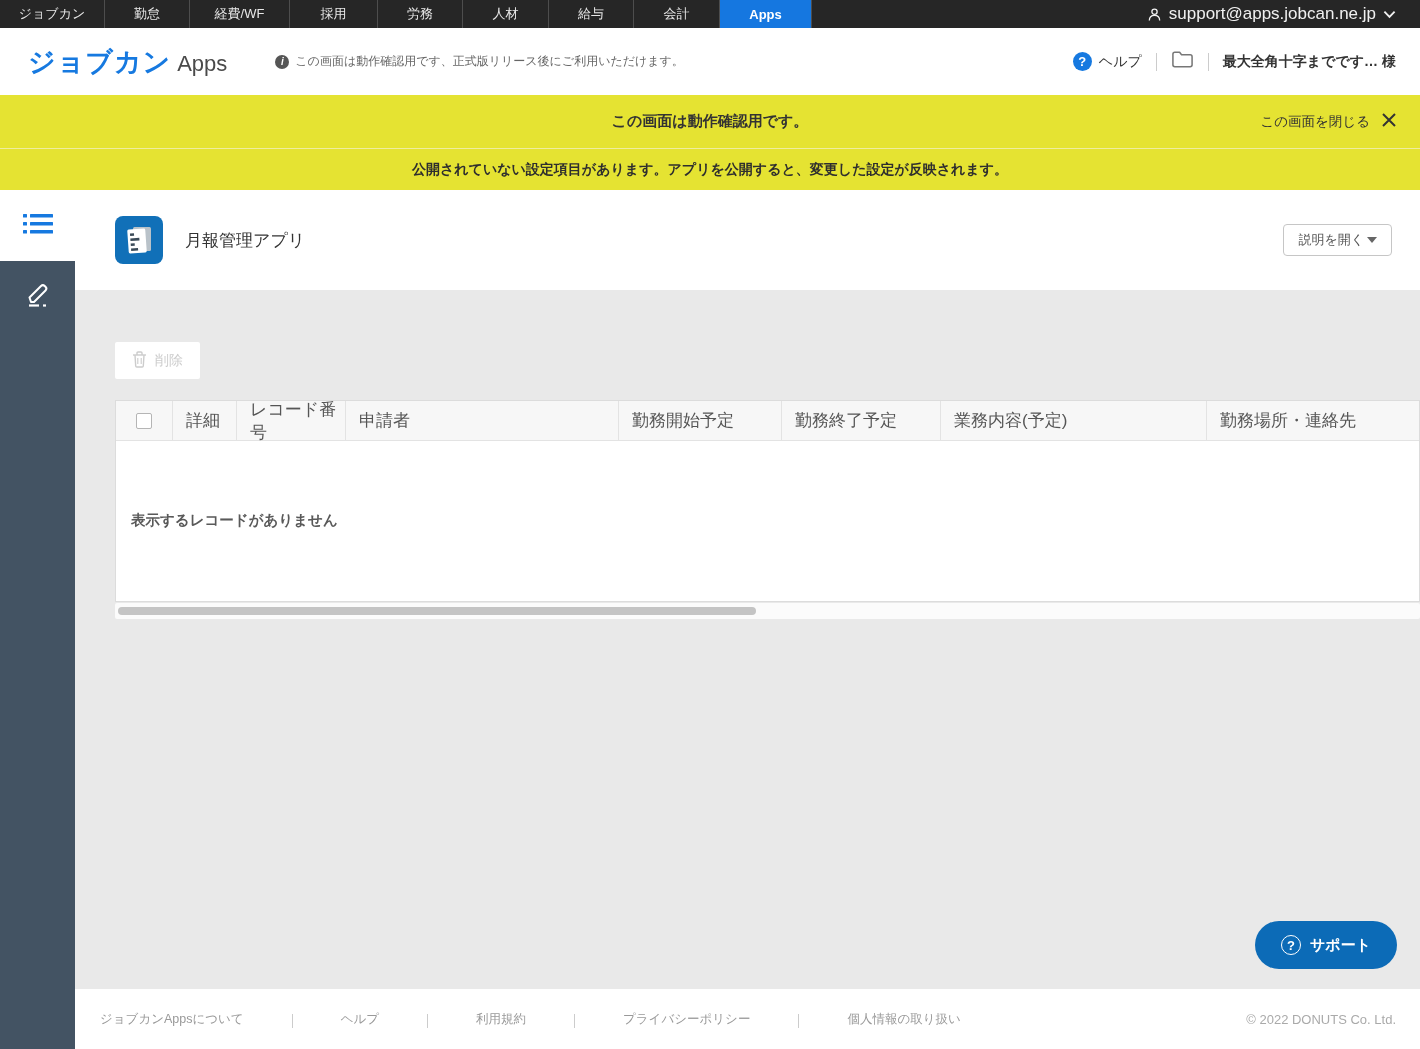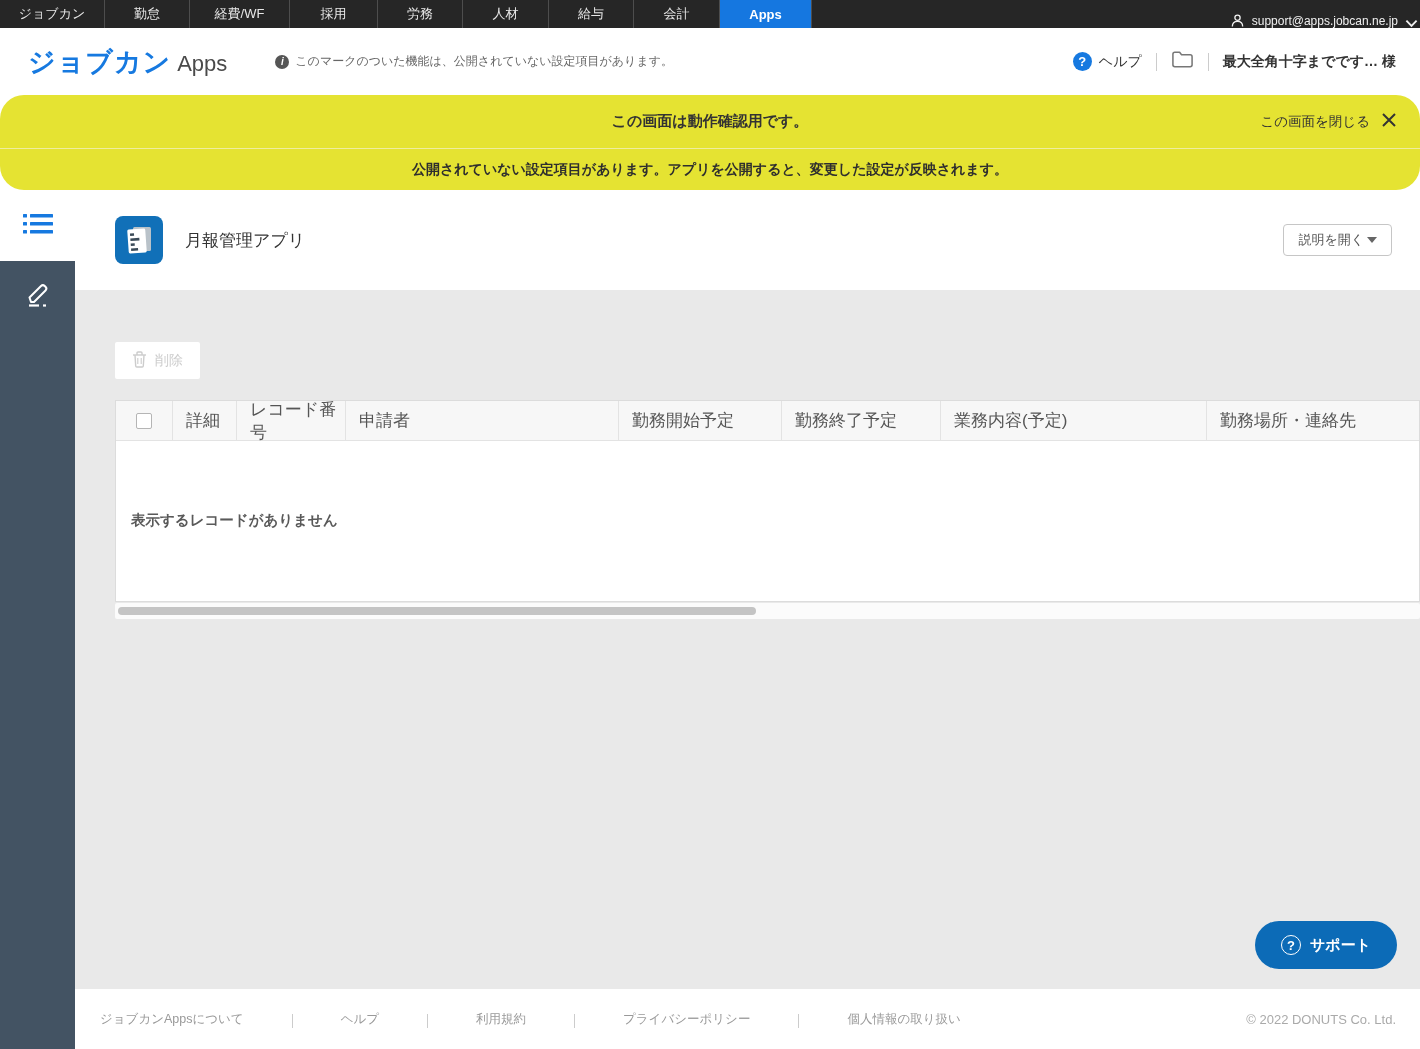--- a/index.html
+++ b/index.html
@@ -7,38 +7,38 @@
   body { font-family:"Liberation Sans","DejaVu Sans",sans-serif; background:#fff; overflow:hidden; }
   .screen { width:1420px; height:1049px; display:flex; flex-direction:column; background:#fff; }
 
   
   .topnav { height:28px; background:#262626; display:flex; align-items:stretch; flex:0 0 auto; }
   .topnav-tabs { display:flex; align-items:stretch; }
   .nav-tab { color:#e8e8e8; font-size:13px; display:flex; align-items:center; justify-content:center; border-right:1px solid #4d4d4d; cursor:pointer; }
   .nav-tab.first { border-left:none; }
   .nav-tab.active { background:#1577e0; color:#fff; font-weight:bold; border-right:1px solid #4d4d4d; }
   .topnav-spacer { flex:1; }
-  .topnav-account { display:flex; align-items:flex-end; gap:7px; padding:0 2px 0 0; color:#f0f0f0; font-size:12px; }
+  .topnav-account { display:flex; align-items:center; gap:7px; padding:0 24px 0 0; color:#f0f0f0; font-size:17px; }
   .topnav-account svg { display:block; }
 
   
   .appbar { height:67px; background:#fff; display:flex; align-items:center; flex:0 0 auto; padding:0 24px 0 28px; }
   .logo { display:flex; align-items:baseline; gap:6px; margin-right:48px; }
   .logo-main { color:#1679e0; font-size:27px; font-weight:bold; letter-spacing:1px; }
   .logo-sub { color:#4a4a4a; font-size:22px; }
   .appbar-notice { display:flex; align-items:center; gap:6px; color:#666; font-size:12px; }
   .info-icon { width:14px; height:14px; border-radius:50%; background:#555; color:#fff; font-size:10px; font-weight:bold; display:flex; align-items:center; justify-content:center; font-style:italic; }
   .appbar-right { margin-left:auto; display:flex; align-items:center; gap:14px; }
   .help-link { display:flex; align-items:center; gap:7px; color:#333; font-size:14px; cursor:pointer; }
   .help-icon { width:19px; height:19px; border-radius:50%; background:#1679e0; color:#fff; font-size:13px; font-weight:bold; display:flex; align-items:center; justify-content:center; }
   .vdiv { width:1px; height:18px; background:#ccc; }
   .appbar-user { color:#333; font-size:14px; font-weight:bold; }
 
   
-  .banner { background:#e5e332; flex:0 0 auto;border-radius:24px; }
+  .banner { background:#e5e332; flex:0 0 auto; }
   .banner-row1 { height:54px; display:flex; align-items:center; position:relative; border-bottom:1px solid #eeeda0; }
   .banner-title { width:100%; text-align:center; color:#333; font-size:15px; font-weight:bold; }
   .banner-close { position:absolute; right:24px; top:0; height:100%; display:flex; align-items:center; gap:12px; color:#333; font-size:13.5px; cursor:pointer; }
   .banner-row2 { height:41px; display:flex; align-items:center; justify-content:center; color:#2e2e2e; font-size:14px; font-weight:bold; }
 
   
   .content-wrap { flex:1; display:flex; min-height:0; }
   .sidebar { width:75px; background:#435363; flex:0 0 auto; display:flex; flex-direction:column; }
   .side-item { height:71px; display:flex; align-items:center; justify-content:center; cursor:pointer; }
   .side-item.active { background:#fff; }
@@ -108,21 +108,21 @@
     </div>
   </header>
 
   <div class="appbar">
     <div class="logo">
       <span class="logo-main">ジョブカン</span>
       <span class="logo-sub">Apps</span>
     </div>
     <div class="appbar-notice">
       <span class="info-icon">i</span>
-      <span>このマークのついた機能は、公開されていない設定項目があります。</span>
+      <span>この画面は動作確認用です、正式版リリース後にご利用いただけます。</span>
     </div>
     <div class="appbar-right">
       <div class="help-link">
         <span class="help-icon">?</span>
         <span>ヘルプ</span>
       </div>
       <div class="vdiv"></div>
       <span>
         <svg width="23" height="21" viewBox="0 0 24 21" fill="none" stroke="#777" stroke-width="1.6" stroke-linejoin="round">
           <path d="M2 5 C2 3.9 2.9 3 4 3 L9 3 L11 5.5 L20 5.5 C21.1 5.5 22 6.4 22 7.5 L22 16 C22 17.1 21.1 18 20 18 L4 18 C2.9 18 2 17.1 2 16 Z"></path>

